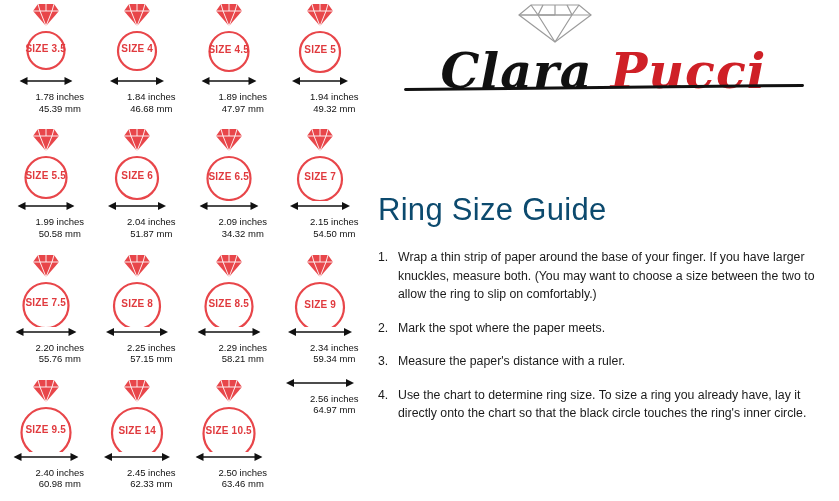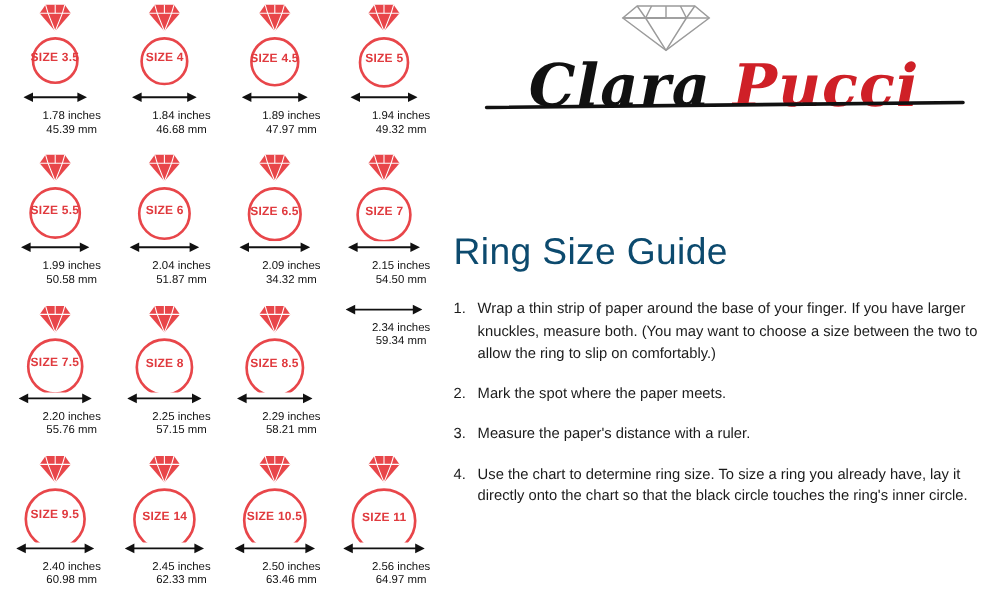--- a/index.html
+++ b/index.html
@@ -446,20 +446,35 @@
           <svg width="63" height="10" viewBox="0 0 63 10">
             <line x1="6" y1="5" x2="57" y2="5" stroke="#111111" stroke-width="1.6"></line>
             <polygon points="0,5 8,1 8,9" fill="#111111"></polygon>
             <polygon points="63,5 55,1 55,9" fill="#111111"></polygon>
           </svg>
         </div>
         <div class="measure">2.29 inches</div>
         <div class="measure" style="margin-top: 0px;">58.21 mm</div>
       </div>
       <div class="size-cell">
+        <div class="ring-art">
+          <svg width="91.5" height="74" viewBox="0 0 91.5 74">
+            <circle cx="45.75" cy="54" r="24" fill="none" stroke="#e8464a" stroke-width="2.2"></circle>
+            <g fill="#e8464a">
+              <path d="M32.75 9 L45.75 24 L58.75 9 L53.75 2 L37.75 2 Z"></path>
+            </g>
+            <g stroke="#ffffff" stroke-width="0.9" fill="none">
+              <path d="M32.75 9 L58.75 9"></path>
+              <path d="M37.75 2 L39.75 9 L45.75 24"></path>
+              <path d="M53.75 2 L51.75 9 L45.75 24"></path>
+              <path d="M45.75 2 L45.75 9"></path>
+            </g>
+          </svg>
+          <div class="size-label" style="top: 48px;">SIZE 9</div>
+        </div>
         <div class="arrow-row">
           <svg width="64" height="10" viewBox="0 0 64 10">
             <line x1="6" y1="5" x2="58" y2="5" stroke="#111111" stroke-width="1.6"></line>
             <polygon points="0,5 8,1 8,9" fill="#111111"></polygon>
             <polygon points="64,5 56,1 56,9" fill="#111111"></polygon>
           </svg>
         </div>
         <div class="measure">2.34 inches</div>
         <div class="measure" style="margin-top: 0px;">59.34 mm</div>
       </div>
@@ -535,35 +550,20 @@
           <svg width="67" height="10" viewBox="0 0 67 10">
             <line x1="6" y1="5" x2="61" y2="5" stroke="#111111" stroke-width="1.6"></line>
             <polygon points="0,5 8,1 8,9" fill="#111111"></polygon>
             <polygon points="67,5 59,1 59,9" fill="#111111"></polygon>
           </svg>
         </div>
         <div class="measure">2.50 inches</div>
         <div class="measure" style="margin-top: 0px;">63.46 mm</div>
       </div>
       <div class="size-cell">
-        <div class="ring-art">
-          <svg width="91.5" height="74" viewBox="0 0 91.5 74">
-            <circle cx="45.75" cy="56" r="26" fill="none" stroke="#e8464a" stroke-width="2.2"></circle>
-            <g fill="#e8464a">
-              <path d="M32.75 9 L45.75 24 L58.75 9 L53.75 2 L37.75 2 Z"></path>
-            </g>
-            <g stroke="#ffffff" stroke-width="0.9" fill="none">
-              <path d="M32.75 9 L58.75 9"></path>
-              <path d="M37.75 2 L39.75 9 L45.75 24"></path>
-              <path d="M53.75 2 L51.75 9 L45.75 24"></path>
-              <path d="M45.75 2 L45.75 9"></path>
-            </g>
-          </svg>
-          <div class="size-label" style="top: 50px;">SIZE 11</div>
-        </div>
         <div class="arrow-row">
           <svg width="68" height="10" viewBox="0 0 68 10">
             <line x1="6" y1="5" x2="62" y2="5" stroke="#111111" stroke-width="1.6"></line>
             <polygon points="0,5 8,1 8,9" fill="#111111"></polygon>
             <polygon points="68,5 60,1 60,9" fill="#111111"></polygon>
           </svg>
         </div>
         <div class="measure">2.56 inches</div>
         <div class="measure" style="margin-top: 0px;">64.97 mm</div>
       </div>

